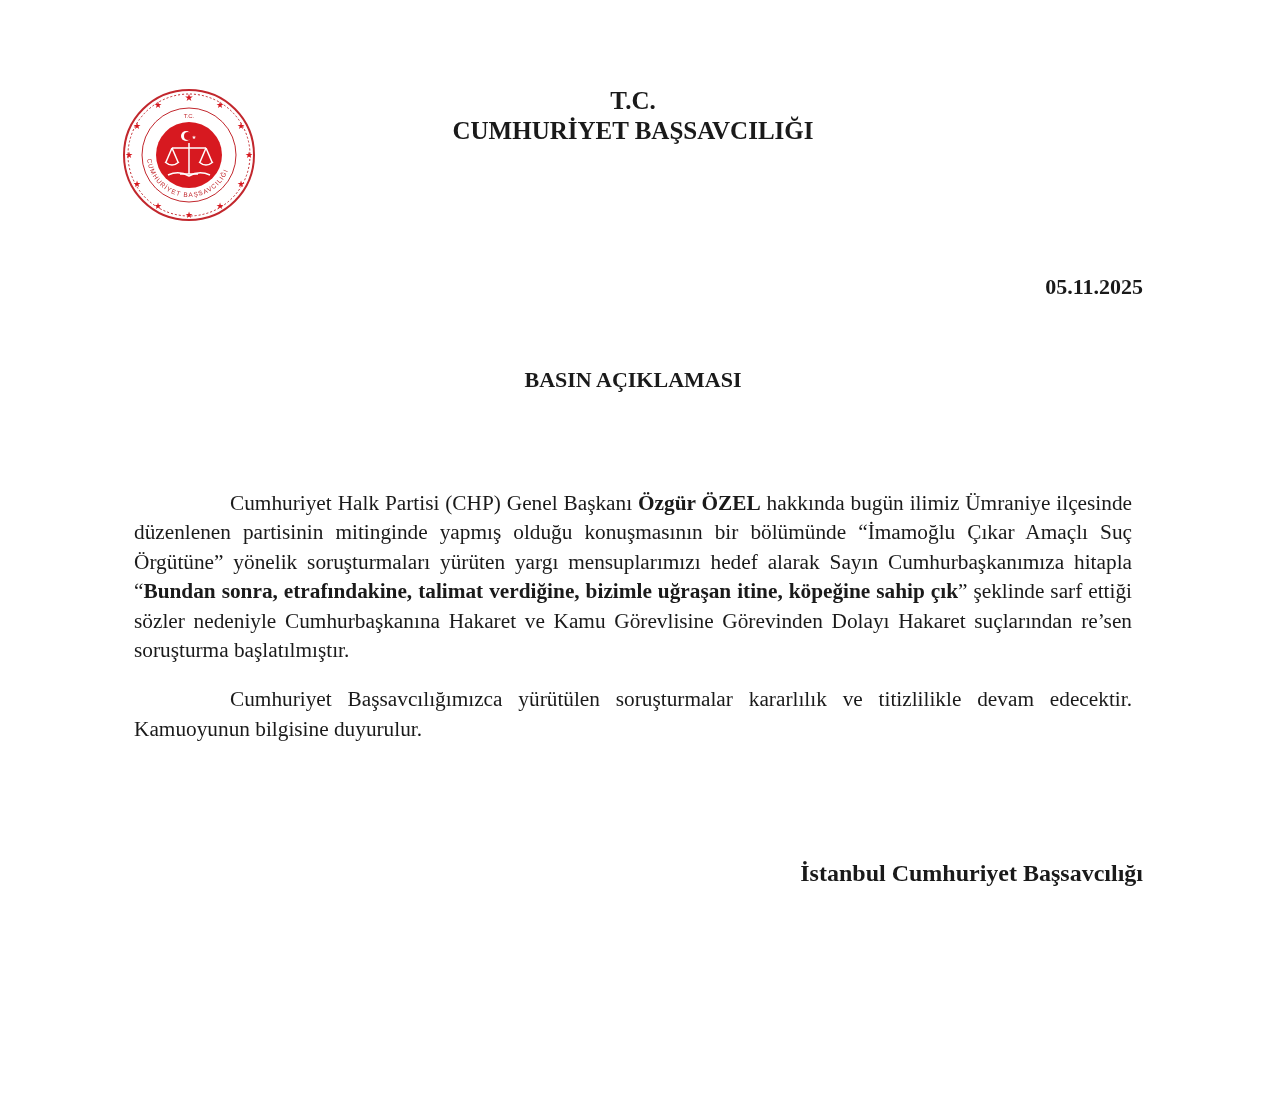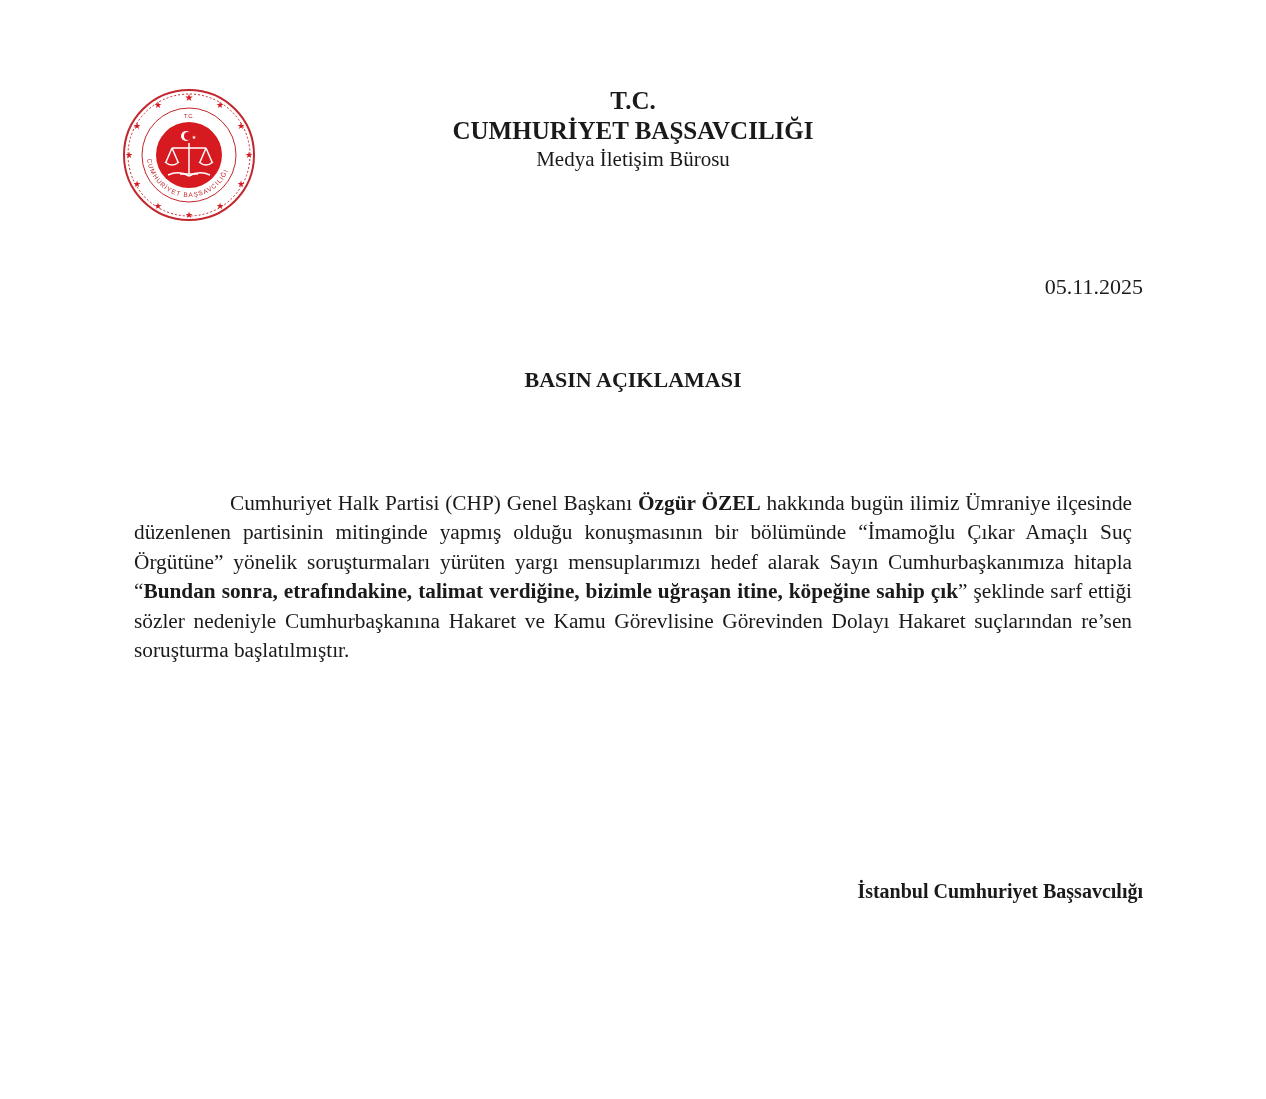--- a/index.html
+++ b/index.html
@@ -2,29 +2,29 @@
 <html><head>
 <meta charset="utf-8">
 <style>
   html, body { margin: 0; padding: 0; background: #ffffff; }
   body { width: 1266px; height: 1099px; position: relative; overflow: hidden;
          font-family: "Liberation Serif", "DejaVu Serif", serif; color: #1a1a1a; }
   .seal { position: absolute; left: 122px; top: 88px; width: 134px; height: 134px; }
   .header { position: absolute; left: 380px; top: 86px; width: 506px; text-align: center; }
   .header .l1, .header .l2, .header .l3 { font-weight: bold; font-size: 25px; line-height: 30px; }
   .header .l4 { font-size: 21px; line-height: 27px; }
-  .date { position: absolute; right: 123px; top: 274px; font-weight: normal; font-size: 22px; }
+  .date { position: absolute; right: 123px; top: 274px; font-weight: bold; font-size: 22px; }
   .title { position: absolute; left: 0; width: 1266px; top: 367px; text-align: center;
            font-weight: bold; font-size: 22px; }
   .body { position: absolute; left: 121px; width: 1024px; top: 476px;
           font-size: 21.3px; line-height: 29.4px; text-align: justify; }
   .body p { margin: 13px; text-indent: 96px; }
   .body p + p { margin-top: 20px; }
   .body b { font-weight: bold; }
-  .signature { position: absolute; right: 123px; top: 880px; font-weight: bold; font-size: 20px; }
+  .signature { position: absolute; right: 123px; top: 860px; font-weight: bold; font-size: 24px; }
 </style>
 </head>
 <body>
 
 <div class="seal">
   <svg width="134" height="134" viewBox="0 0 134 134">
     <circle cx="67" cy="67" r="65" fill="#ffffff" stroke="#c2272d" stroke-width="2"></circle>
     <circle cx="67" cy="67" r="61" fill="none" stroke="#c2272d" stroke-width="1" stroke-dasharray="2 2"></circle>
     <g fill="#d71920">
       <text x="67" y="13" font-size="10" text-anchor="middle">★</text>
@@ -61,24 +61,24 @@
       <path d="M77 74 Q84 80 91 74"></path>
       <path d="M46 87 Q57 82 67 88 Q77 82 88 87"></path>
       <line x1="58" y1="86" x2="76" y2="86"></line>
     </g>
   </svg>
 </div>
 
 <div class="header">
   <div class="l1">T.C.</div>
   <div class="l3">CUMHURİYET BAŞSAVCILIĞI</div>
-  <div class="l4">Medya İletişim Bürosu</div>
 </div>
 
 <div class="date">05.11.2025</div>
 
 <div class="title">BASIN AÇIKLAMASI</div>
 
 <div class="body">
   <p><span>Cumhuriyet Halk Partisi (CHP) Genel Başkanı </span><b>Özgür ÖZEL</b><span> hakkında bugün ilimiz Ümraniye ilçesinde düzenlenen partisinin mitinginde yapmış olduğu konuşmasının bir bölümünde “İmamoğlu Çıkar Amaçlı Suç Örgütüne” yönelik soruşturmaları yürüten yargı mensuplarımızı hedef alarak Sayın Cumhurbaşkanımıza hitapla “</span><b>Bundan sonra, etrafındakine, talimat verdiğine, bizimle uğraşan itine, köpeğine sahip çık</b><span>” şeklinde sarf ettiği sözler nedeniyle Cumhurbaşkanına Hakaret ve Kamu Görevlisine Görevinden Dolayı Hakaret suçlarından re’sen soruşturma başlatılmıştır.</span></p>
+  <p>Cumhuriyet Başsavcılığımızca yürütülen soruşturmalar kararlılık ve titizlilikle devam edecektir. Kamuoyunun bilgisine duyurulur.</p>
 </div>
 
 <div class="signature">İstanbul Cumhuriyet Başsavcılığı</div>
 
 </body></html>

